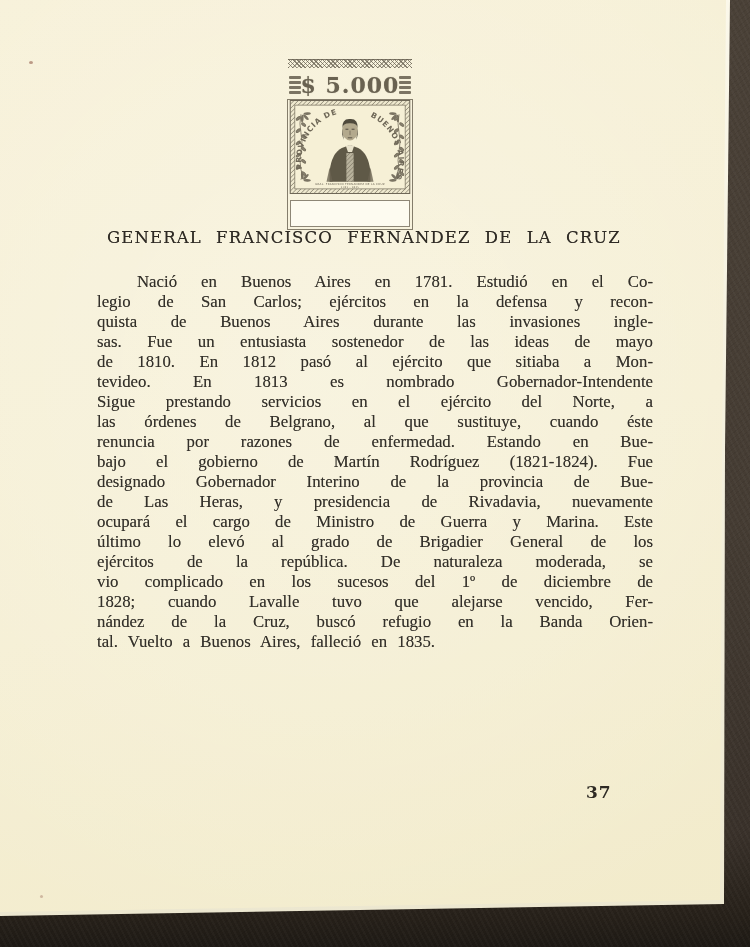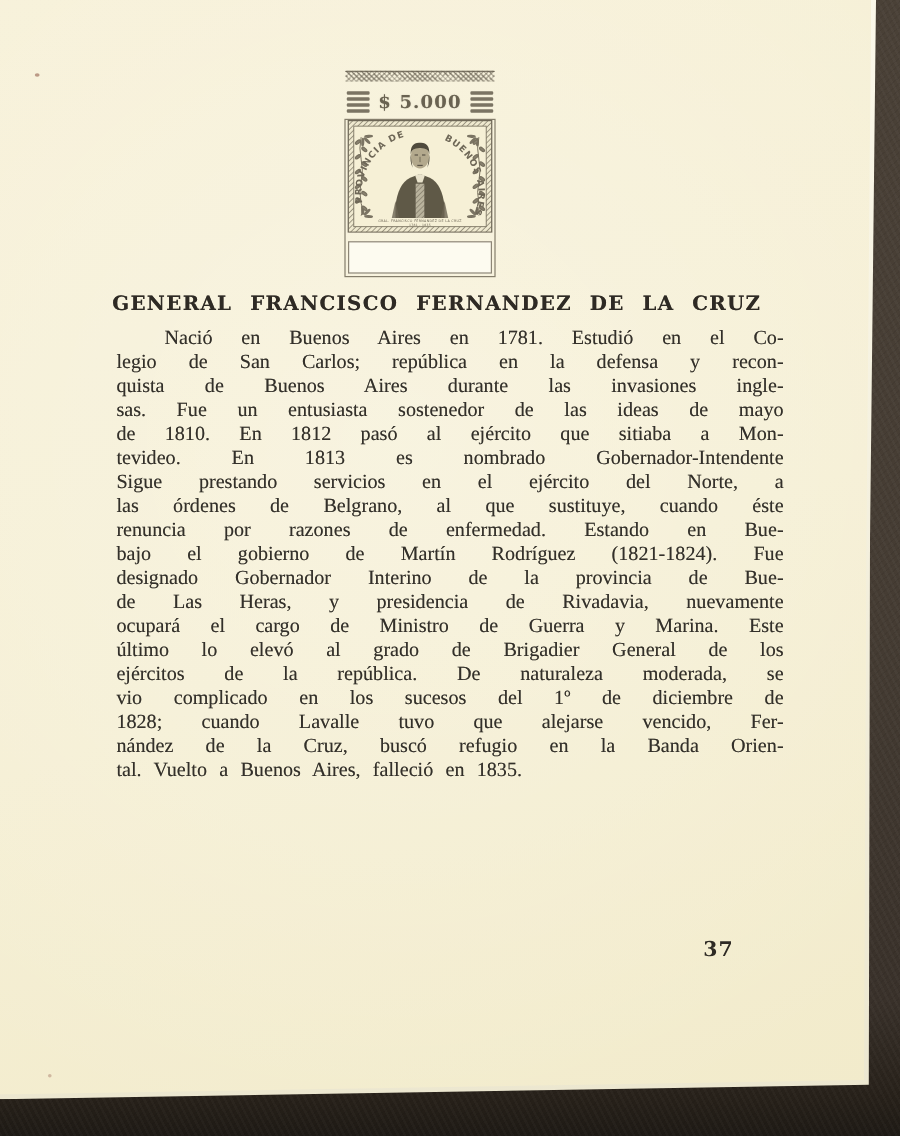--- a/index.html
+++ b/index.html
@@ -35,35 +35,35 @@
     height:8px;margin:0 1px 2px 1px;
     border-top:1px solid rgba(104,97,82,.85);
     background:
       repeating-linear-gradient(45deg, rgba(104,97,82,.75) 0 1px, transparent 1px 3px),
       repeating-linear-gradient(-45deg, rgba(104,97,82,.55) 0 1px, transparent 1px 3px);
   }
   .denom-row{display:flex;align-items:center;justify-content:space-between;height:29px;padding:0 2px;}
   .bar-stack{width:19px;display:flex;flex-direction:column;gap:2px;}
   .bar-stack span{display:block;height:3px;background:#7b7463;border-radius:1px;}
   .denom-text{
-    font-family:"DejaVu Serif", serif;font-weight:bold;font-size:15px;
+    font-family:"DejaVu Serif", serif;font-weight:bold;font-size:22px;
     color:#696251;letter-spacing:1px;white-space:nowrap;
     text-shadow:0 0 1px rgba(105,98,81,.4);
   }
   .vignette-wrap{border:1px solid #847d6b;padding:0;background:transparent;}
   .stamp-white-box{
     height:25px;margin:2px 2px 2px 2px;
     border:1px solid #8d8676;background:#fdfbf0;
   }
   svg text{font-family:"DejaVu Sans", sans-serif;}
 
   
   .doc-title{
-    position:absolute;left:86px;top:243px;width:556px;
-    text-align:center;font-family:"DejaVu Serif", serif;font-weight:bold;
+    position:absolute;left:86px;top:228px;width:556px;
+    text-align:center;font-family:"DejaVu Serif", serif;font-weight:normal;
     font-size:16.5px;color:#2e2a24;letter-spacing:1.1px;word-spacing:8px;
     white-space:nowrap;text-shadow:0 0 .4px rgba(46,42,36,.6);
   }
   .body-col{
     position:absolute;left:97px;top:272px;width:556px;
     font-size:16.8px;line-height:20px;color:#33302a;
     text-shadow:0 0 .4px rgba(51,48,42,.5);
     word-spacing:2px;
   }
   .body-col .line{text-align:justify;text-align-last:justify;}
@@ -170,21 +170,21 @@
         <text x="59" y="86.3" text-anchor="middle" font-size="2.5" fill="#6e6757" letter-spacing="0.25">1781 - 1835</text>
       </svg>
       <div class="stamp-white-box"></div>
     </div>
   </div>
 
   <div class="doc-title">GENERAL FRANCISCO FERNANDEZ DE LA CRUZ</div>
 
   <div class="body-col" id="body-lines">
       <div class="line first">Nació en Buenos Aires en 1781. Estudió en el Co-</div>
-      <div class="line">legio de San Carlos; república en la defensa y recon-</div>
+      <div class="line">legio de San Carlos; ejércitos en la defensa y recon-</div>
       <div class="line">quista de Buenos Aires durante las invasiones ingle-</div>
       <div class="line">sas. Fue un entusiasta sostenedor de las ideas de mayo</div>
       <div class="line">de 1810. En 1812 pasó al ejército que sitiaba a Mon-</div>
       <div class="line">tevideo. En 1813 es nombrado Gobernador-Intendente</div>
       <div class="line">Sigue prestando servicios en el ejército del Norte, a</div>
       <div class="line">las órdenes de Belgrano, al que sustituye, cuando éste</div>
       <div class="line">renuncia por razones de enfermedad. Estando en Bue-</div>
       <div class="line">bajo el gobierno de Martín Rodríguez (1821-1824). Fue</div>
       <div class="line">designado Gobernador Interino de la provincia de Bue-</div>
       <div class="line">de Las Heras, y presidencia de Rivadavia, nuevamente</div>

